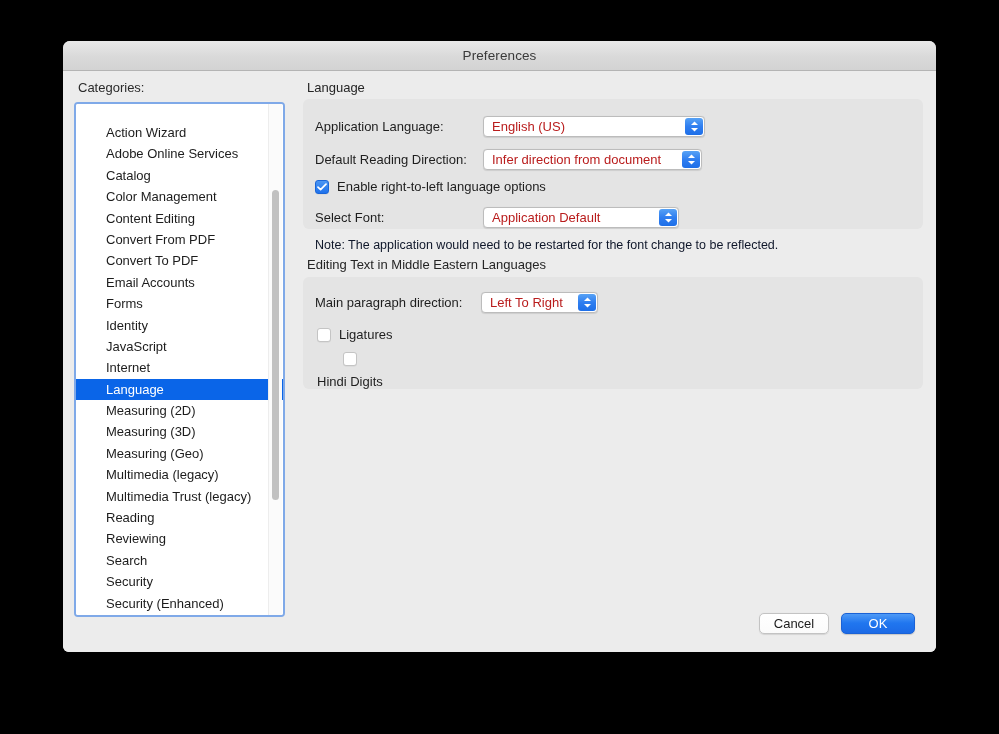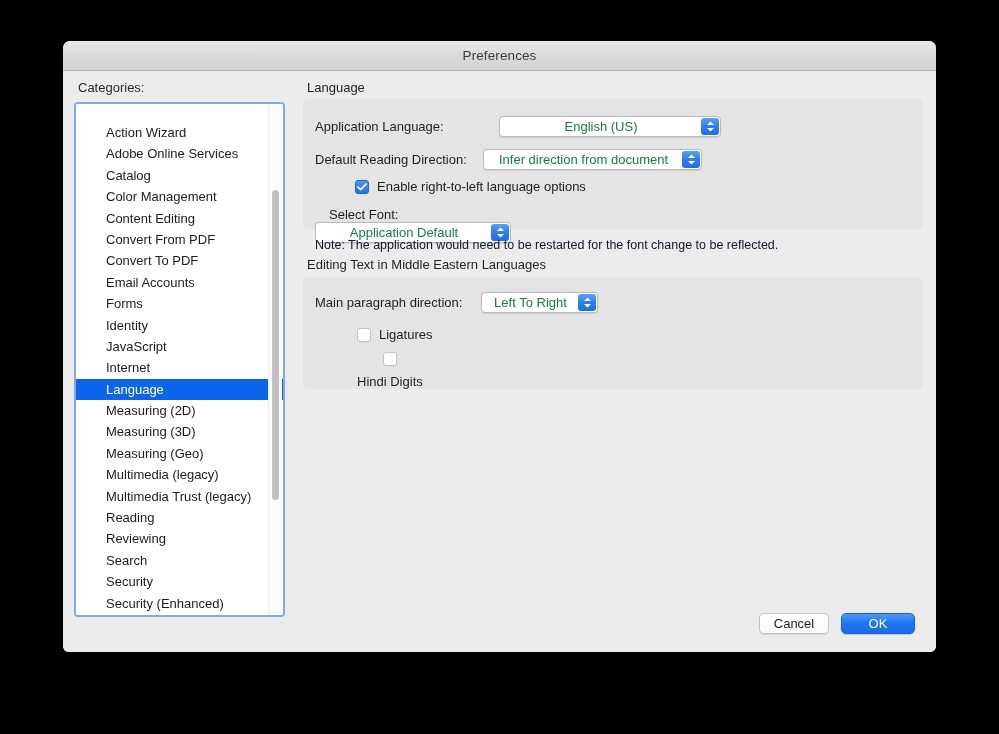--- a/index.html
+++ b/index.html
@@ -133,25 +133,25 @@
   .t-language   { left: 10px; top: 9px; }
   .panel-language { left: 6px; top: 28px; width: 620px; height: 130px; }
 
   .row { position: absolute; display: flex; align-items: center; }
   .row-label {
     font-size: 13px;
     color: #1e1e1e;
     white-space: nowrap;
   }
 
-  .r-app-lang { left: 12px; top: 17px; gap: 16px; }
+  .r-app-lang { left: 12px; top: 17px; }
   .r-read-dir { left: 12px; top: 50px; }
-  .r-sel-font { left: 12px; top: 108px; flex-direction: column; }
-
-  .cb-row { position: absolute; display: flex; align-items: center; gap: 8px; margin-left: 40px; }
+  .r-sel-font { left: 12px; top: 108px; }
+
+  .cb-row { position: absolute; display: flex; align-items: center; gap: 8px; }
   .cb-rtl { left: 12px; top: 80px; }
 
   .note {
     position: absolute;
     left: 12px;
     top: 139px;
     font-size: 12.5px;
     color: #0f172a;
     white-space: nowrap;
   }
@@ -162,23 +162,22 @@
     display: inline-flex;
     align-items: center;
     height: 21px;
     background: #ffffff;
     border: 1px solid #bcbcbc;
     border-radius: 4px;
     box-shadow: 0 0.5px 1px rgba(0,0,0,0.10);
     padding: 0 26px 0 8px;
     box-sizing: border-box;
     font-size: 13px;
-    color: #15803d;
-    white-space: nowrap;
-    justify-content: center;
+    color: #b91c1c;
+    white-space: nowrap;
   }
   .popup .stepper {
     position: absolute;
     right: 1px;
     top: 1px;
     bottom: 1px;
     width: 18px;
     background: linear-gradient(to bottom, #57a2f5 0%, #2f7ef0 50%, #1e6fe8 100%);
     border-radius: 3px;
     display: flex;

